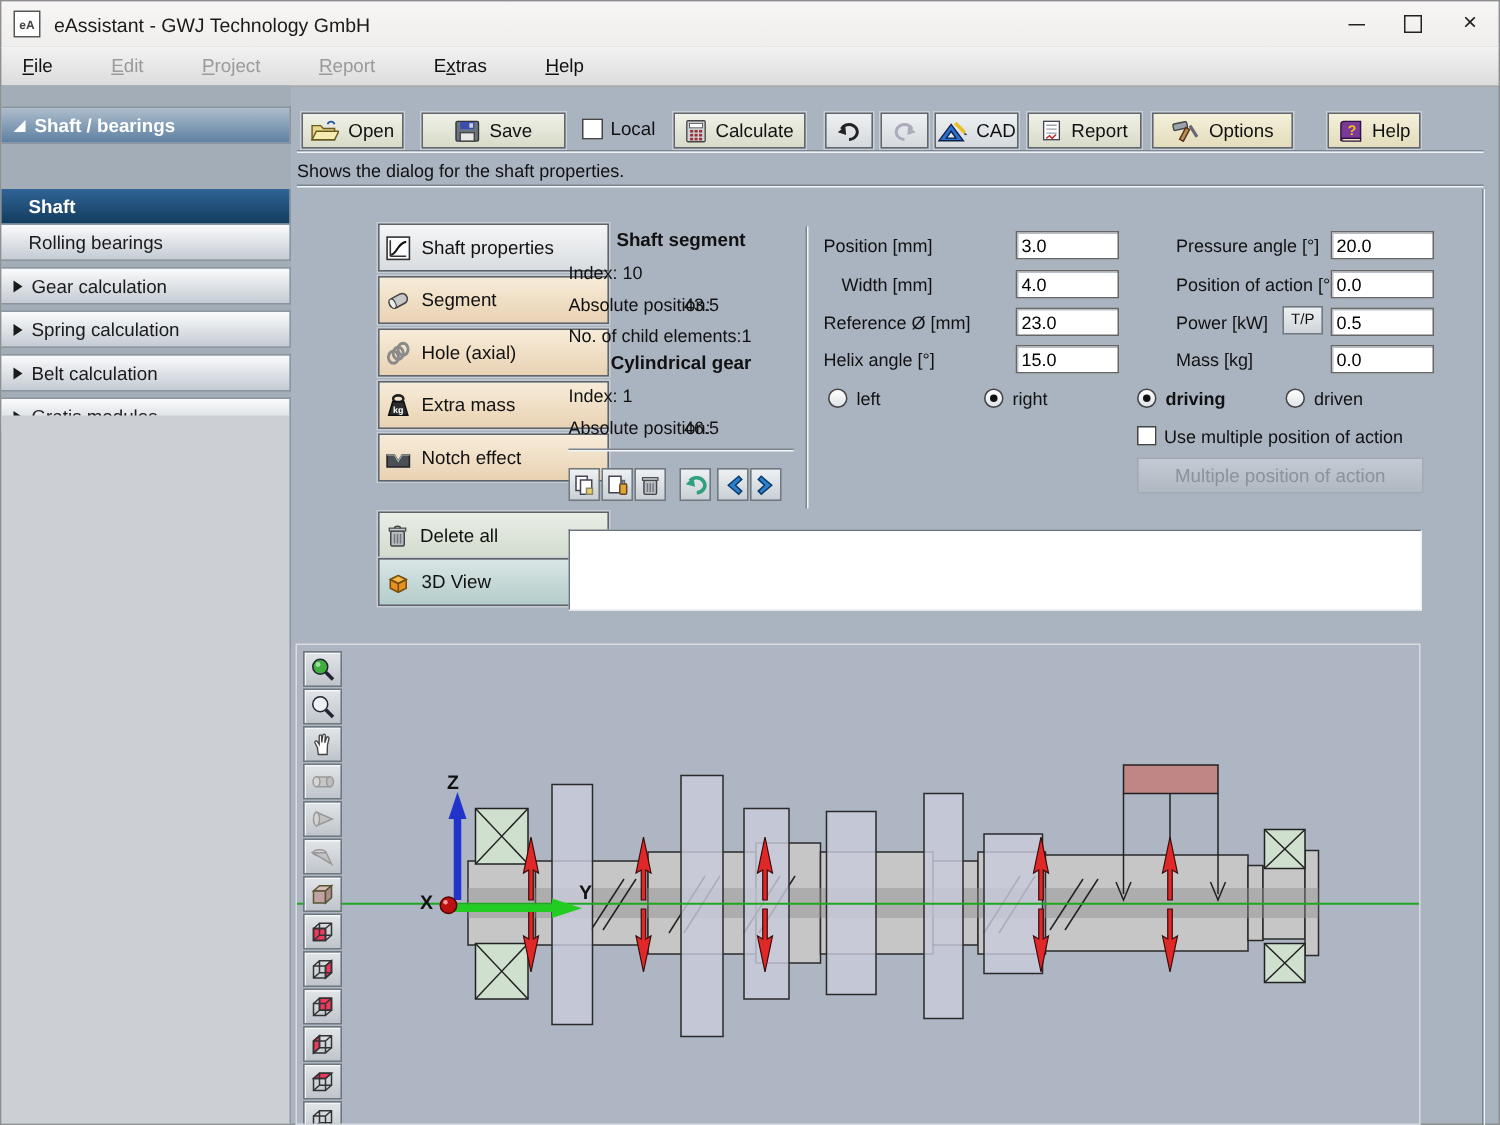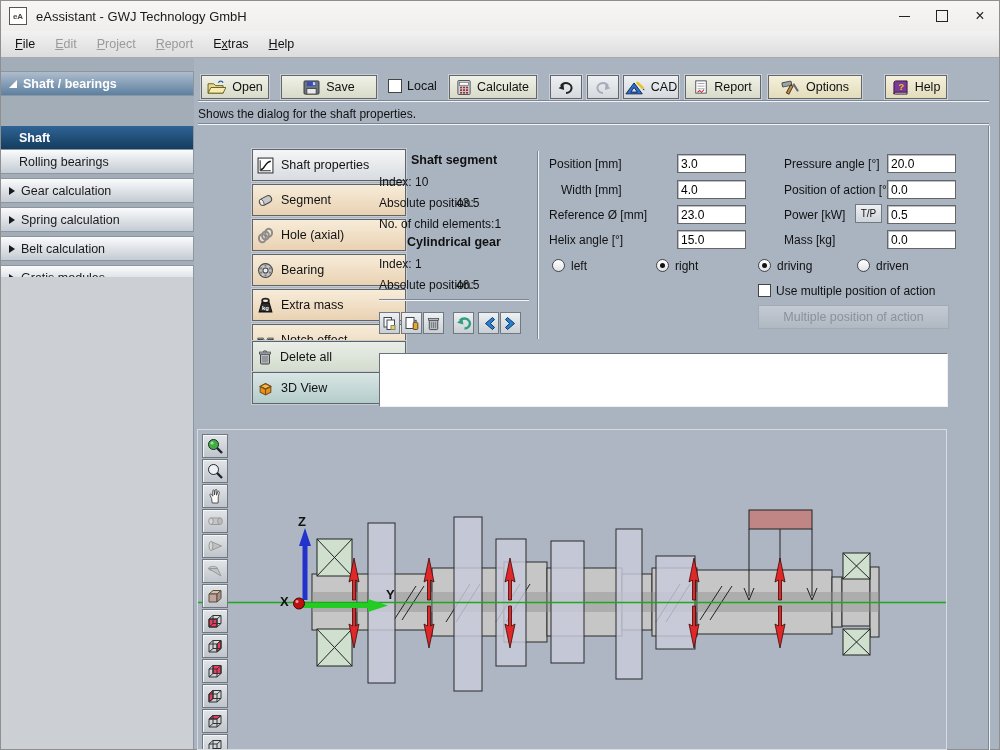--- a/index.html
+++ b/index.html
@@ -11,21 +11,21 @@
   .titlebar{position:absolute;left:0;top:0;right:0;height:30px;background:linear-gradient(#f7f6f5,#efeeec);display:flex;align-items:center;border-bottom:1px solid #e2e1df;}
   .appicon{width:16px;height:16px;border:1px solid #555;background:#fff;font-size:8px;font-weight:bold;color:#444;display:flex;align-items:center;justify-content:center;margin:0 9px 0 8px;text-align:right;}
   .title-text{font-size:13px;color:#1a1a1a;}
   .win-btns{margin-left:auto;display:flex;height:100%;}
   .win-btn{width:38px;height:100%;display:flex;align-items:center;justify-content:center;color:#222;}
   .glyph-min{display:block;width:11px;border-top:1.5px solid #222;}
   .glyph-max{display:block;width:10px;height:10px;border:1.4px solid #222;}
   .glyph-close{font-size:16px;line-height:1;}
 
   
-  .menubar{position:absolute;left:0;top:30px;right:0;height:26px;background:linear-gradient(#f2f2f2,#dcdcdc);border-bottom:1px solid #a9a9a9;display:flex;align-items:center;padding-left:4px;}
+  .menubar{position:absolute;left:0;top:30px;right:0;height:26px;background:linear-gradient(#f2f2f2,#dcdcdc);border-bottom:1px solid #a9a9a9;display:flex;align-items:center;padding-left:4px;gap:19px;}
   .menu-item{padding:3px 10px;font-size:12.5px;color:#111;}
   .menu-item.disabled{color:#9a9a9a;}
   .menu-item .key{text-decoration:underline;}
 
   
   .sidebar{position:absolute;left:0;top:56px;width:193px;bottom:0;background:#a3adb7;padding-top:14px;box-sizing:border-box;}
   .side-item{height:23px;display:flex;align-items:center;font-size:12.5px;border:1px solid #8c96a0;border-left:none;}
   .side-head{background:linear-gradient(#aebdcd,#5d80a1);color:#fff;font-weight:bold;padding-left:8px;gap:6px;}
   .side-sel{background:linear-gradient(#2f6496,#143c5e);color:#fff;font-weight:bold;padding-left:18px;border-top:none;margin-top:30px;}
   .side-child{background:linear-gradient(#fafbfc,#c4cbd3);color:#1a1a1a;padding-left:18px;border-top:none;}
@@ -250,35 +250,20 @@
           <g fill="none" stroke="#8a8a8a" stroke-width="1.8">
             <ellipse cx="5" cy="10.5" rx="3.2" ry="3.8"></ellipse>
             <ellipse cx="8" cy="8" rx="3.2" ry="3.8"></ellipse>
             <ellipse cx="11" cy="5.5" rx="3.2" ry="3.8"></ellipse>
           </g>
         </svg>
       <span>Hole (axial)</span>
     </div>
     <div class="el-btn peach">
       <svg width="17" height="17" viewBox="0 0 16 16">
-          <circle cx="8" cy="8" r="6.5" fill="#c4c4c4" stroke="#444"></circle>
-          <circle cx="8" cy="8" r="2.4" fill="#efefef" stroke="#444"></circle>
-          <g fill="#7d7d7d">
-            <circle cx="8" cy="3.4" r="1"></circle>
-            <circle cx="12.1" cy="6" r="1"></circle>
-            <circle cx="12.1" cy="10" r="1"></circle>
-            <circle cx="8" cy="12.6" r="1"></circle>
-            <circle cx="3.9" cy="10" r="1"></circle>
-            <circle cx="3.9" cy="6" r="1"></circle>
-          </g>
-        </svg>
-      <span>Bearing</span>
-    </div>
-    <div class="el-btn peach">
-      <svg width="17" height="17" viewBox="0 0 16 16">
           <ellipse cx="8" cy="3.6" rx="3.2" ry="2.1" fill="none" stroke="#222" stroke-width="1.6"></ellipse>
           <path d="M4.5 5.5 L11.5 5.5 L14 14 L2 14 Z" fill="#2d2d2d" stroke="#111"></path>
           <text x="8" y="12.3" font-size="5.6" fill="#fff" text-anchor="middle" font-family="Liberation Sans, sans-serif" font-weight="bold">kg</text>
         </svg>
       <span>Extra mass</span>
     </div>
     <div class="el-btn peach">
       <svg width="17" height="17" viewBox="0 0 16 16">
           <path d="M1 13.5 L1 6 L5.6 6 L8 10 L10.4 6 L15 6 L15 13.5 Z" fill="#4a4f55" stroke="#222"></path>
           <path d="M1 6 L5.6 6 L8 10 L10.4 6 L15 6" fill="none" stroke="#9aa" stroke-width="0.8"></path>
@@ -379,21 +364,21 @@
   <div class="flabel" style="left:783px;top:156px;">Pressure angle [°]</div>
   <input class="finput" style="left: 886px; top: 153px;" value="20.0">
   <div class="flabel" style="left:783px;top:182px;">Position of action [°]</div>
   <input class="finput" style="left: 886px; top: 179px;" value="0.0">
   <div class="flabel" style="left:783px;top:207px;">Power [kW]</div>
   <div class="tp-btn" style="left:854px;top:203px;">T/P</div>
   <input class="finput" style="left: 886px; top: 204px;" value="0.5">
   <div class="flabel" style="left:783px;top:232px;">Mass [kg]</div>
   <input class="finput" style="left: 886px; top: 229px;" value="0.0">
   <span class="radio on" style="left:757px;top:258px;"></span>
-  <div class="flabel" style="left:776px;top:258px;">driving</div>
+  <div class="flabel" style="left:776px;top:258px;font-weight:bold;">driving</div>
   <span class="radio" style="left:856px;top:258px;"></span>
   <div class="flabel" style="left:875px;top:258px;">driven</div>
   <span class="cbox" style="left:757px;top:283px;"></span>
   <div class="flabel" style="left:775px;top:283px;">Use multiple position of action</div>
   <div class="dis-btn">Multiple position of action</div>
 
   <div class="white-area"></div>
 
   <div class="view3d">
     <svg class="drawing" width="750" height="321" viewBox="0 0 750 321">

